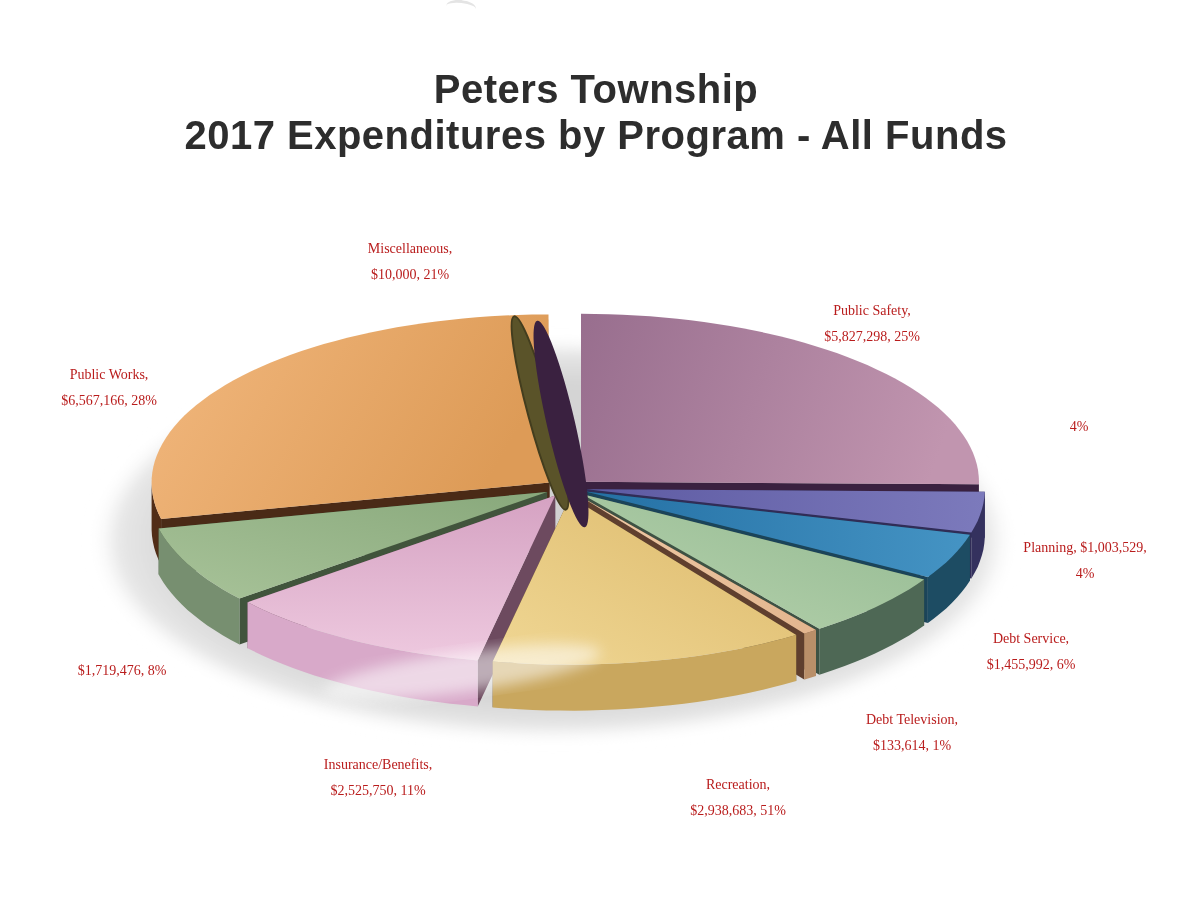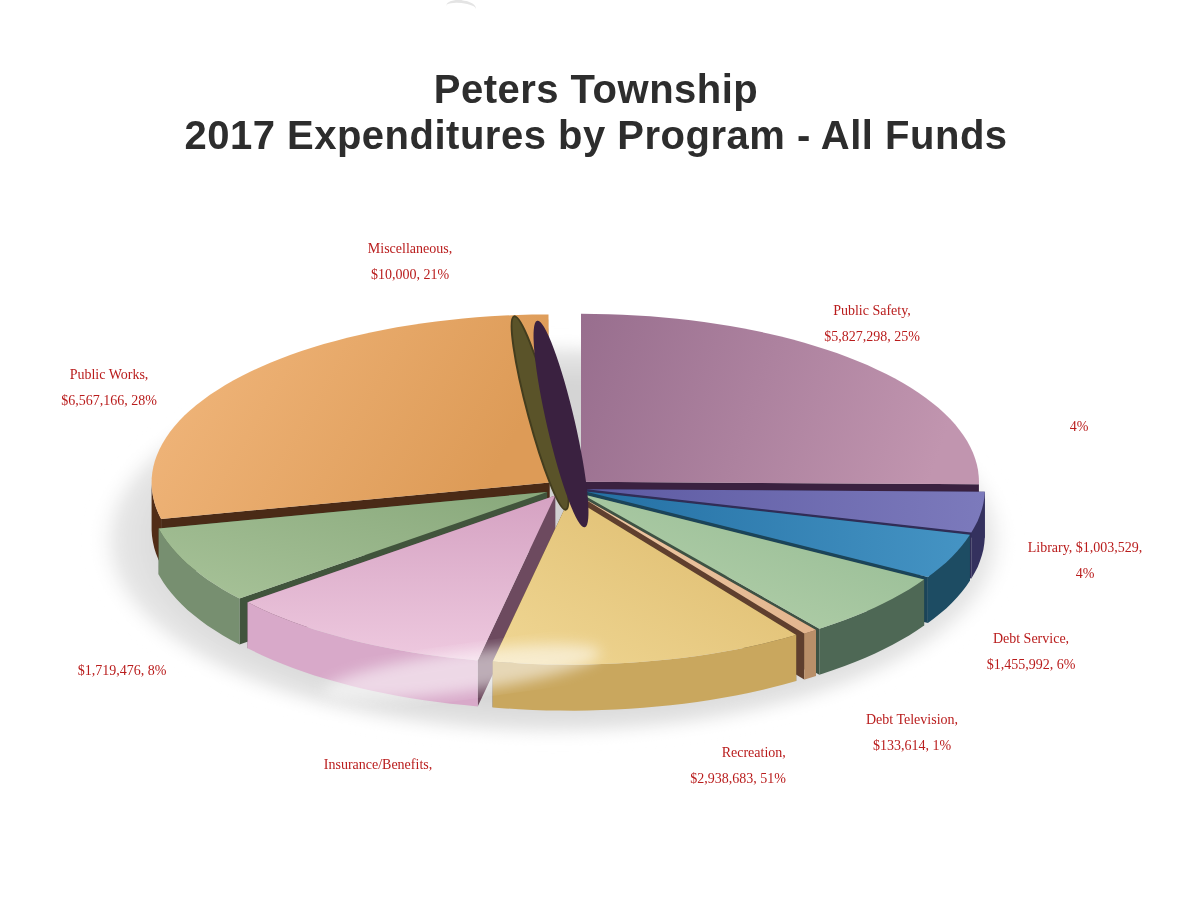--- a/index.html
+++ b/index.html
@@ -122,37 +122,38 @@
 
   <div id="labels">
       <div class="slice-label" style="left: 872px; top: 281px; margin-top: 17px;">
         <div>Public Safety,</div>
         <div>$5,827,298, 25%</div>
       </div>
       <div class="slice-label" style="left: 1079px; top: 414px;">
         <div>4%</div>
       </div>
       <div class="slice-label" style="left: 1085px; top: 535px;">
-        <div>Library, $1,003,529,</div>
+        <div>Planning, $1,003,529,</div>
         <div>4%</div>
       </div>
       <div class="slice-label" style="left: 1031px; top: 626px;">
         <div>Debt Service,</div>
         <div>$1,455,992, 6%</div>
       </div>
       <div class="slice-label" style="left: 912px; top: 707px;">
         <div>Debt Television,</div>
         <div>$133,614, 1%</div>
       </div>
-      <div class="slice-label" style="left: 738px; top: 740px; text-align: right;">
+      <div class="slice-label" style="left: 738px; top: 772px;">
         <div>Recreation,</div>
         <div>$2,938,683, 51%</div>
       </div>
       <div class="slice-label" style="left: 378px; top: 752px;">
         <div>Insurance/Benefits,</div>
+        <div>$2,525,750, 11%</div>
       </div>
       <div class="slice-label" style="left: 122px; top: 658px;">
         <div>$1,719,476, 8%</div>
       </div>
       <div class="slice-label" style="left: 109px; top: 362px;">
         <div>Public Works,</div>
         <div>$6,567,166, 28%</div>
       </div>
       <div class="slice-label" style="left: 410px; top: 236px;">
         <div>Miscellaneous,</div>

